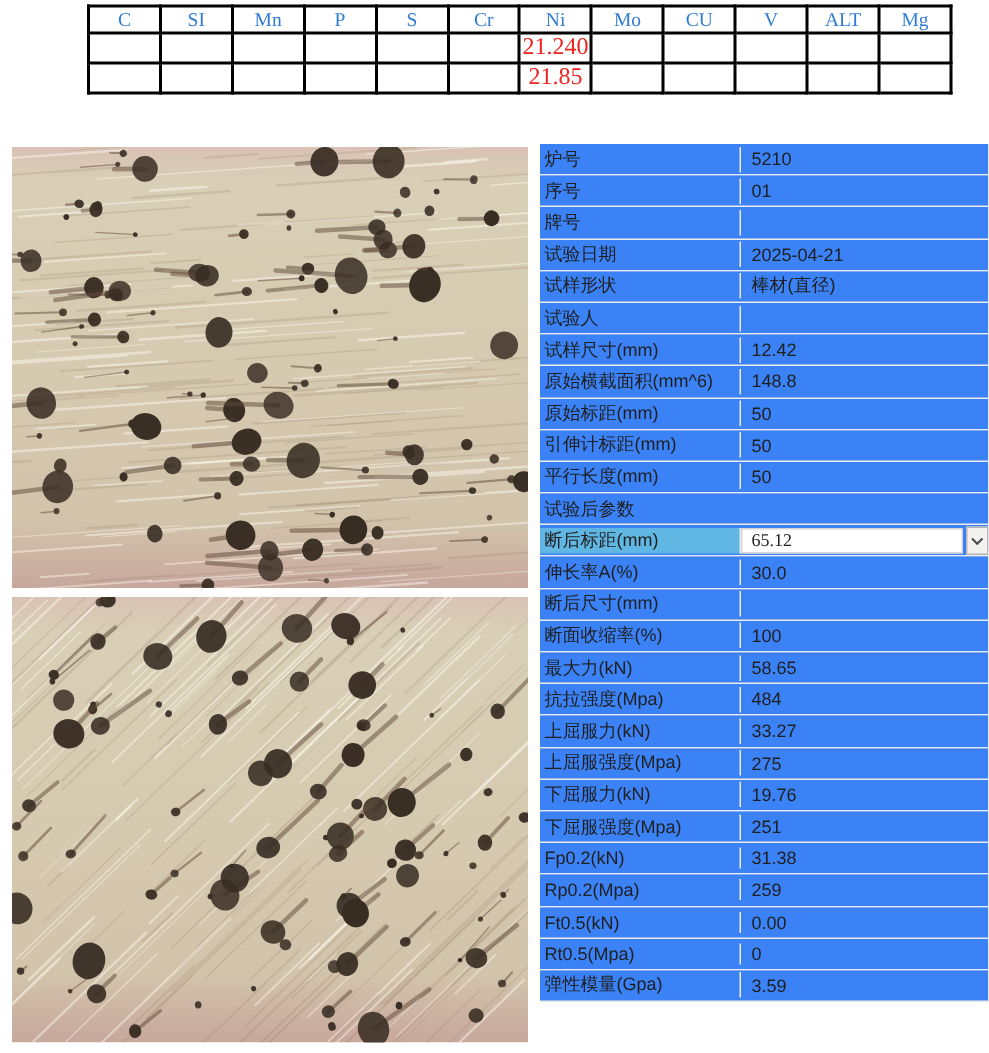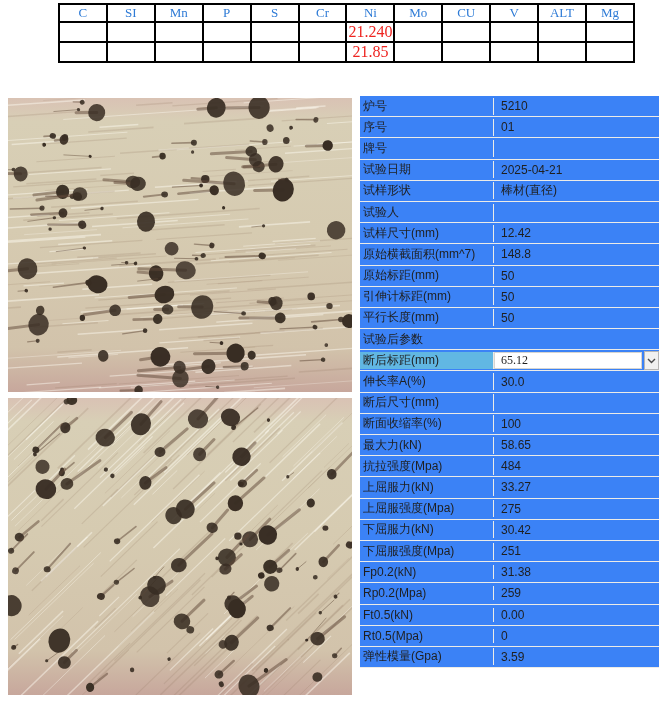--- a/index.html
+++ b/index.html
@@ -749,21 +749,21 @@
       </div>
       <div class="prow">
         <div class="plabel">试验人</div>
         <div class="pvalue"></div>
       </div>
       <div class="prow">
         <div class="plabel">试样尺寸(mm)</div>
         <div class="pvalue">12.42</div>
       </div>
       <div class="prow">
-        <div class="plabel">原始横截面积(mm^7)</div>
+        <div class="plabel">原始横截面积(mm^6)</div>
         <div class="pvalue">148.8</div>
       </div>
       <div class="prow">
         <div class="plabel">原始标距(mm)</div>
         <div class="pvalue">50</div>
       </div>
       <div class="prow">
         <div class="plabel">引伸计标距(mm)</div>
         <div class="pvalue">50</div>
       </div>
@@ -806,21 +806,21 @@
       <div class="prow">
         <div class="plabel">上屈服力(kN)</div>
         <div class="pvalue">33.27</div>
       </div>
       <div class="prow">
         <div class="plabel">上屈服强度(Mpa)</div>
         <div class="pvalue">275</div>
       </div>
       <div class="prow">
         <div class="plabel">下屈服力(kN)</div>
-        <div class="pvalue">30.42</div>
+        <div class="pvalue">19.76</div>
       </div>
       <div class="prow">
         <div class="plabel">下屈服强度(Mpa)</div>
         <div class="pvalue">251</div>
       </div>
       <div class="prow">
         <div class="plabel">Fp0.2(kN)</div>
         <div class="pvalue">31.38</div>
       </div>
       <div class="prow">

